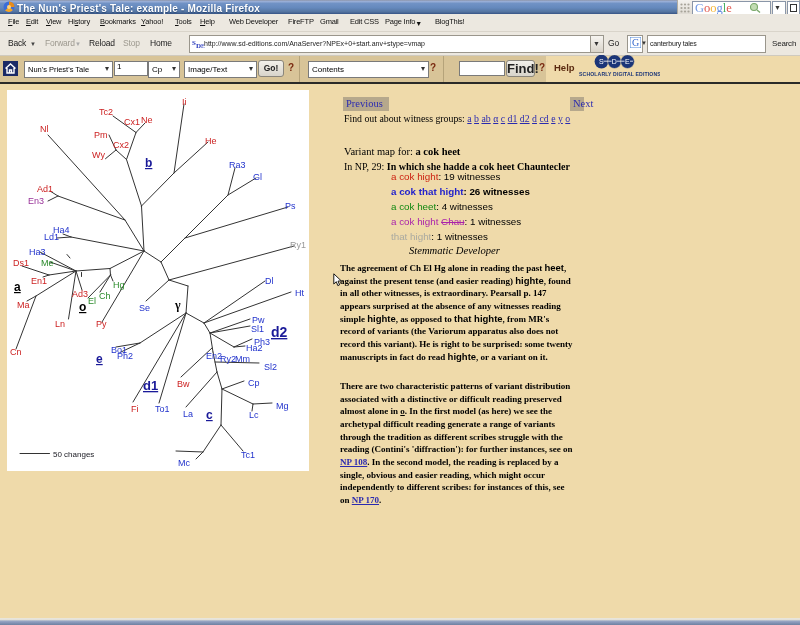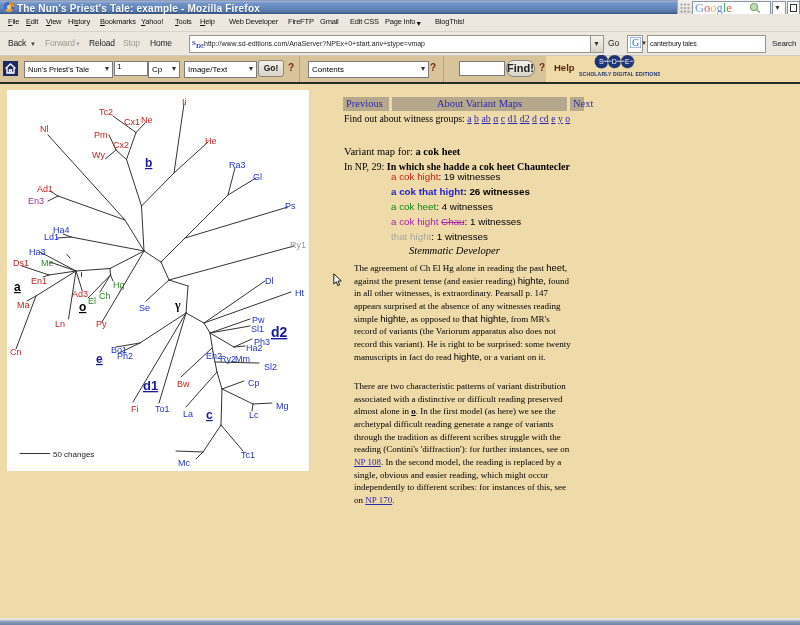--- a/index.html
+++ b/index.html
@@ -25,21 +25,21 @@
 #content{left:0;top:84px;width:800px;height:534px;background:#efdaaa;}
 #bottombar{left:0;top:618px;width:800px;height:7px;background:linear-gradient(180deg,#e8e5da 0%,#e8e5da 20%,#98a6c4 45%,#7e90b2 75%,#6f81a0 100%);}
 #imgbox{left:7px;top:6px;width:302px;height:381px;background:#fff;}
 
 .serif{font-family:"Liberation Serif",serif;}
 .navcell{height:14px;background:#b6a88c;font-family:"Liberation Serif",serif;font-size:10.5px;line-height:14px;color:#2a2ab0;}
 a{color:#2a2ab0;}
 .lnk{color:#2a2ab0;text-decoration:underline;}
 #findout{left:344px;top:28px;width:300px;font-family:"Liberation Serif",serif;font-size:13px;color:#000;}
 .vrow{position:absolute;left:391px;font-size:9.8px;}
-.para{position:absolute;left:354px;width:280px;font-family:"Liberation Serif",serif;font-size:9.0px;line-height:12.65px;color:#000;}
+.para{position:absolute;left:340px;width:280px;font-family:"Liberation Serif",serif;font-size:9.0px;line-height:12.65px;color:#000;font-weight:bold;}
 .sf{font-family:"Liberation Sans",sans-serif;font-size:9.5px;}
 </style>
 </head>
 <body>
 <div class="abs" id="titlebar"></div>
 <svg class="abs" style="left:3px;top:1px" width="12" height="12" viewBox="0 0 12 12">
     <circle cx="6" cy="6" r="5.5" fill="#3b6dd8"></circle>
     <path d="M6 0.5 A5.5 5.5 0 0 1 11.5 6 L6 6 Z" fill="#e88b1a"></path>
     <path d="M2 9.5 A5.5 5.5 0 0 0 10 9 L6 6 Z" fill="#f5a623"></path>
     <circle cx="6" cy="6" r="2" fill="#ffd27a"></circle>
@@ -147,21 +147,21 @@
       <span style="position:absolute;right:3px;top:2px;font-size:8px;color:#333">▾</span>
     </div>
   <div class="abs" style="left:258px;top:4px;width:24px;height:15px;background:linear-gradient(#f2f0ea,#d8d4ca);border:1px solid #8a867c;border-radius:3px;text-align:center;font-size:8.5px;font-weight:bold;color:#222;line-height:15px;">Go!</div>
   <div class="abs" style="left:288px;top:6px;font-size:10px;font-weight:bold;color:#7a2a10;">?</div>
   <div class="tbsel" style="left:308px;width:119px;">
       <span style="position:absolute;left:3px;top:3px;font-size:8px">Contents</span>
       <span style="position:absolute;right:3px;top:2px;font-size:8px;color:#333">▾</span>
     </div>
   <div class="abs" style="left:430px;top:6px;font-size:10px;font-weight:bold;color:#7a2a10;">?</div>
   <div class="tbinp" style="left:459px;width:40px;">&nbsp;</div>
-  <div class="abs" style="left:506px;top:4px;width:27px;height:15px;background:linear-gradient(#f2f0ea,#d8d4ca);border:1px solid #8a867c;border-radius:8px;text-align:center;font-size:11px;font-weight:bold;color:#222;line-height:15px;">Find!</div>
+  <div class="abs" style="left:506px;top:4px;width:27px;height:15px;background:linear-gradient(#f2f0ea,#d8d4ca);border:1px solid #8a867c;border-radius:3px;text-align:center;font-size:13px;font-weight:bold;color:#222;line-height:15px;">Find!</div>
   <div class="abs" style="left:539px;top:6px;font-size:10px;font-weight:bold;color:#7a2a10;">?</div>
   <div class="abs" style="left:554px;top:6px;font-size:9.5px;font-weight:bold;color:#5a2a10;">Help</div>
   <svg class="abs" style="left:570px;top:-1px" width="90" height="27" viewBox="0 0 90 27">
     <circle cx="31.5" cy="6.6" r="6.9" fill="#1b3578"></circle>
       <circle cx="44.5" cy="6.6" r="6.9" fill="#1b3578" stroke="#efdaaa" stroke-width="0.6"></circle>
       <circle cx="57.5" cy="6.6" r="6.9" fill="#1b3578" stroke="#efdaaa" stroke-width="0.6"></circle>
     <g fill="#fff" font-size="7" font-family="Liberation Sans,sans-serif">
         <text x="29" y="9">S</text>
         <text x="41.8" y="9">D</text>
         <text x="55" y="9">E</text>
@@ -268,21 +268,20 @@
       <text x="72" y="221" font-size="12" text-decoration="underline">o</text>
       <text x="168" y="219" font-size="12" font-family="Liberation Serif,serif">γ</text>
     </g>
     <text x="46" y="367" font-size="8" fill="#1a1a22">50 changes</text>
   </g>
   </svg>
   </div>
   <div class="abs navcell" style="left:343px;top:12.5px;width:46px;">
       <span style="position:absolute;left:3px;top:0px;">Previous</span>
     </div>
-  <div class="abs navcell" style="left:392px;top:12.5px;width:175px;text-align:center;">About Variant Maps</div>
   <div class="abs navcell" style="left:570px;top:12.5px;width:14px;">
       <span style="position:absolute;left:3px;top:0px;">Next</span>
     </div>
   <div class="abs serif" id="findout" style="left:344px;top:29px;width:280px;font-size:9.8px;">Find out about witness groups: <span class="lnk">a</span> <span class="lnk">b</span> <span class="lnk">ab</span> <span class="lnk">α</span> <span class="lnk">c</span> <span class="lnk">d1</span> <span class="lnk">d2</span> <span class="lnk">d</span> <span class="lnk">cd</span> <span class="lnk">e</span> <span class="lnk">y</span> <span class="lnk">o</span></div>
   <div class="abs serif" style="left:344px;top:62px;font-size:10.5px;">Variant map for: <b>a cok heet</b></div>
   <div class="abs serif" style="left:344px;top:77px;font-size:10px;">In NP, 29: <b>In which she hadde a cok heet Chauntecler</b></div>
   <div class="vrow" style="top:87px;"><span style="color:#cc2211">a cok hight</span>: 19 witnesses</div>
   <div class="vrow" style="top:102px;font-weight:bold;"><span style="color:#2222cc">a cok that hight</span>: 26 witnesses</div>
   <div class="vrow" style="top:117px;"><span style="color:#118811">a cok heet</span>: 4 witnesses</div>
   <div class="vrow" style="top:132px;"><span style="color:#aa22aa">a cok hight <s>Chau</s></span>: 1 witnesses</div>

